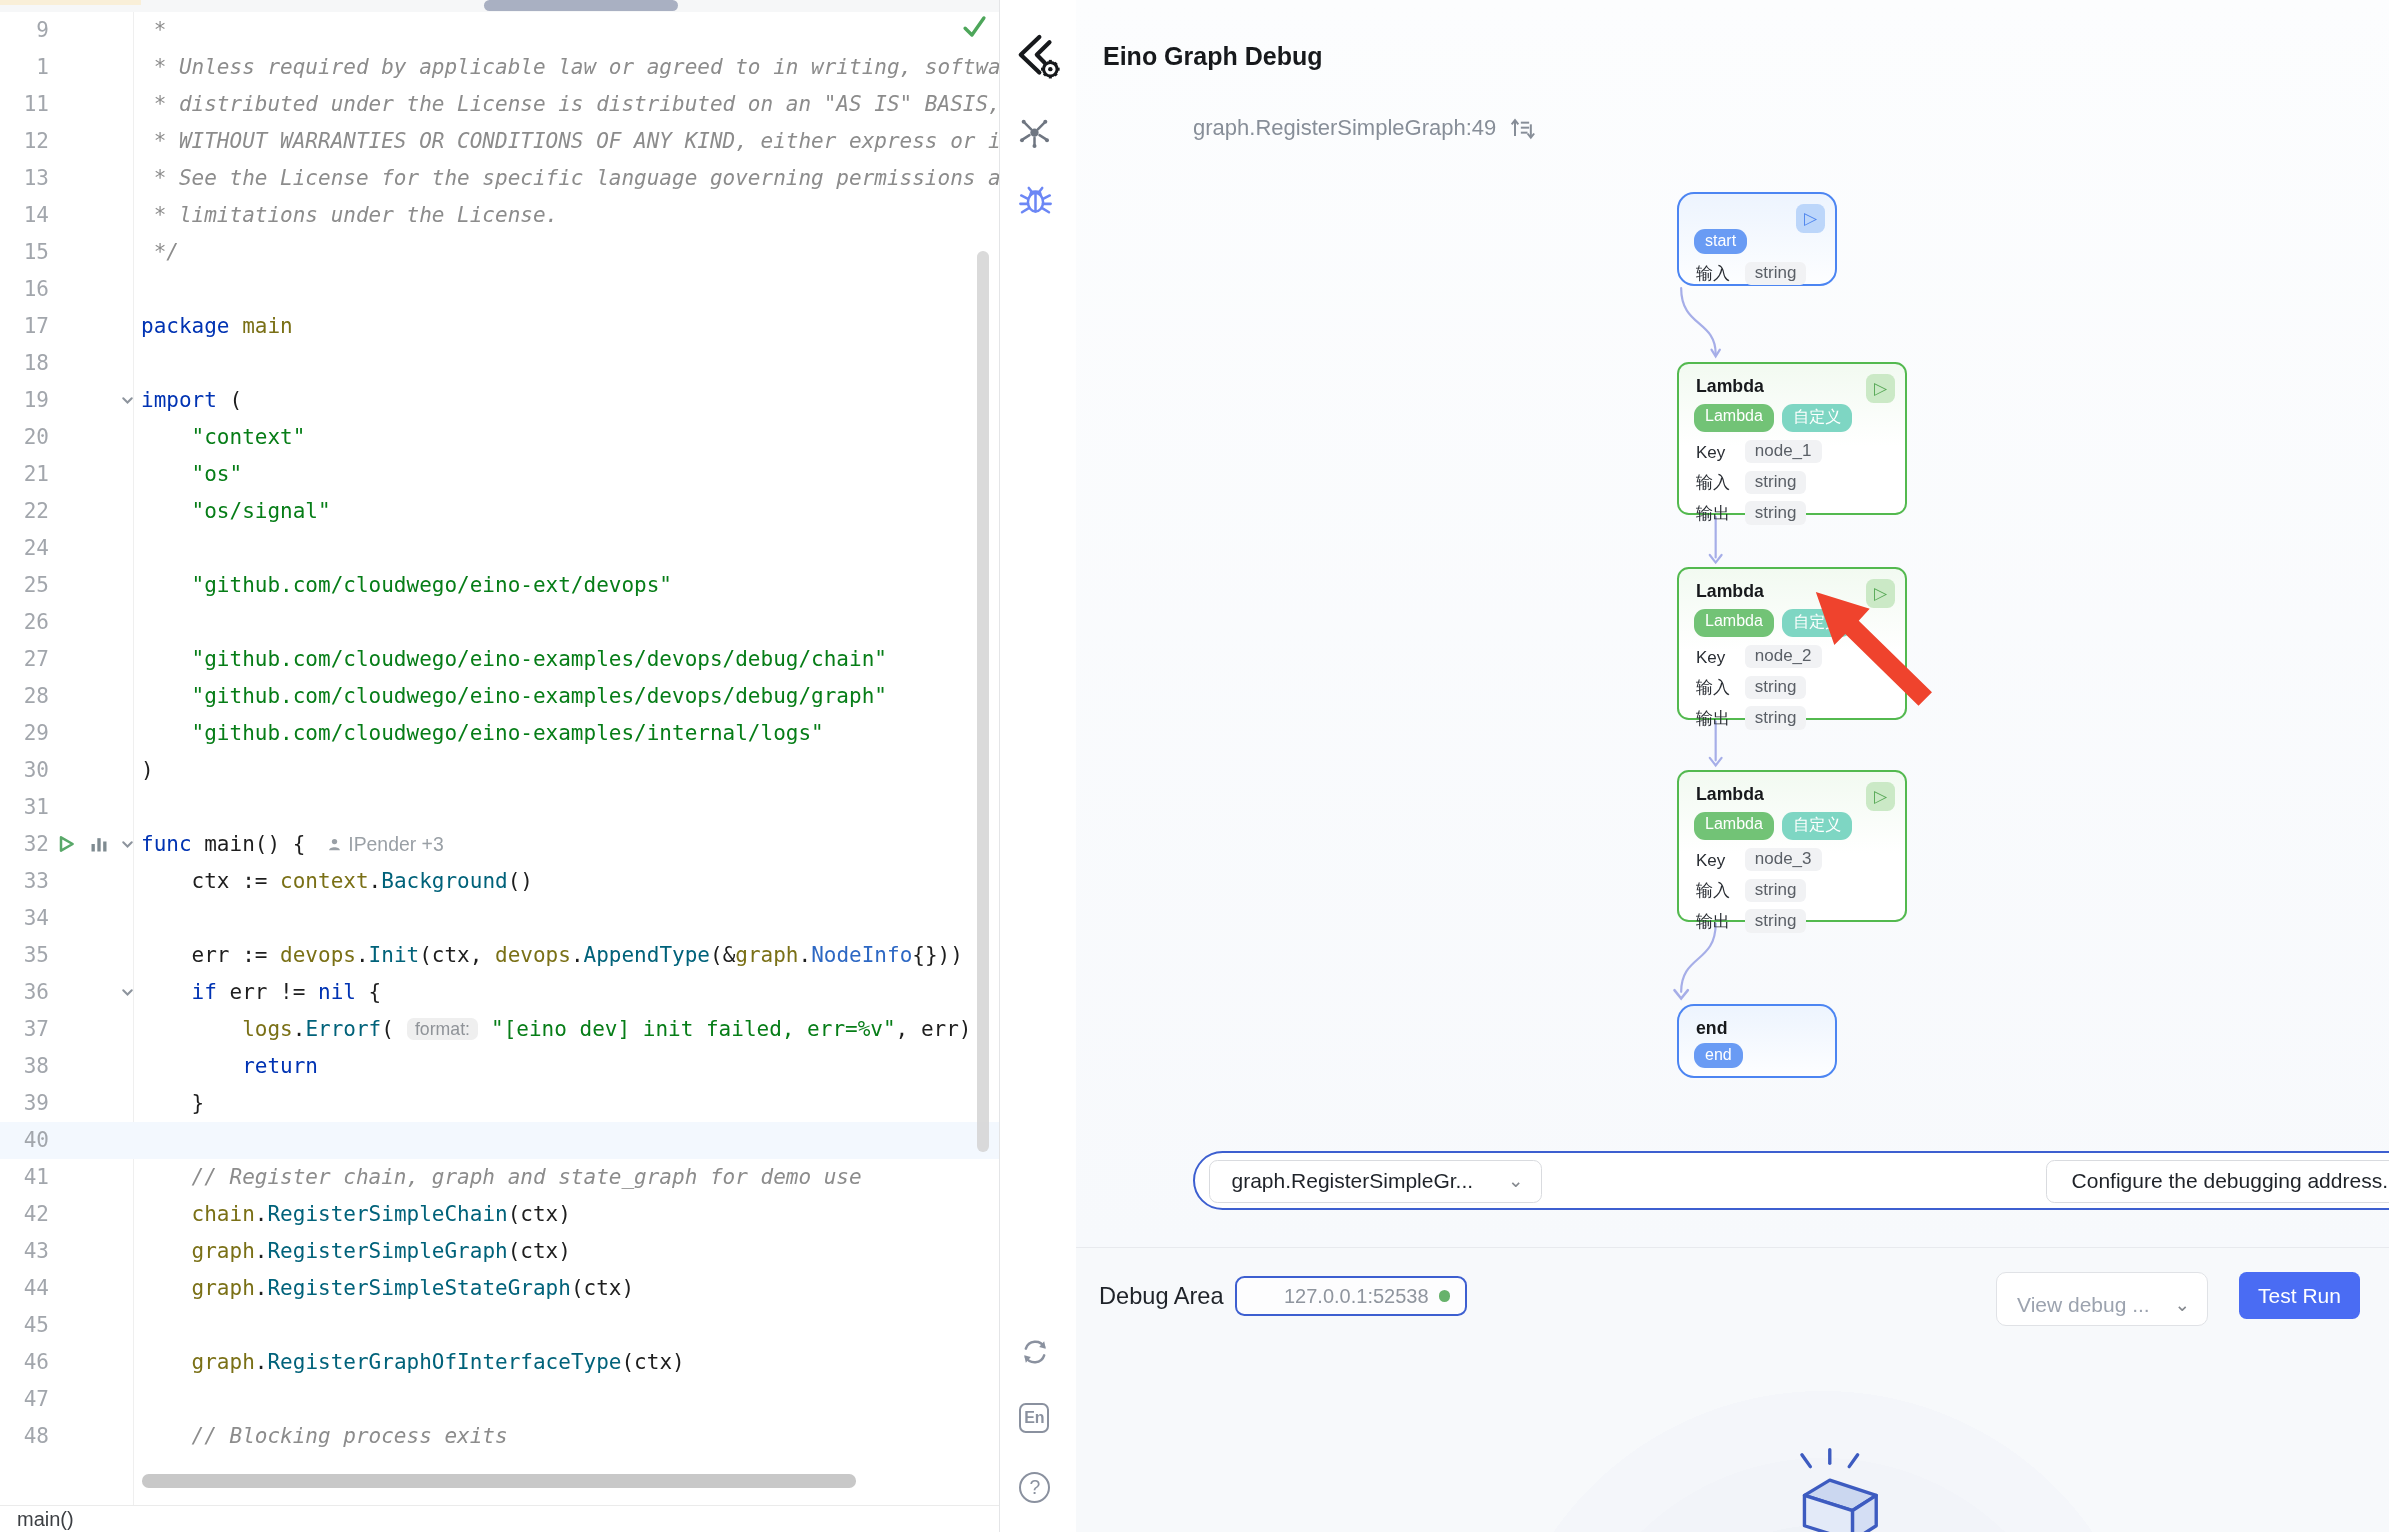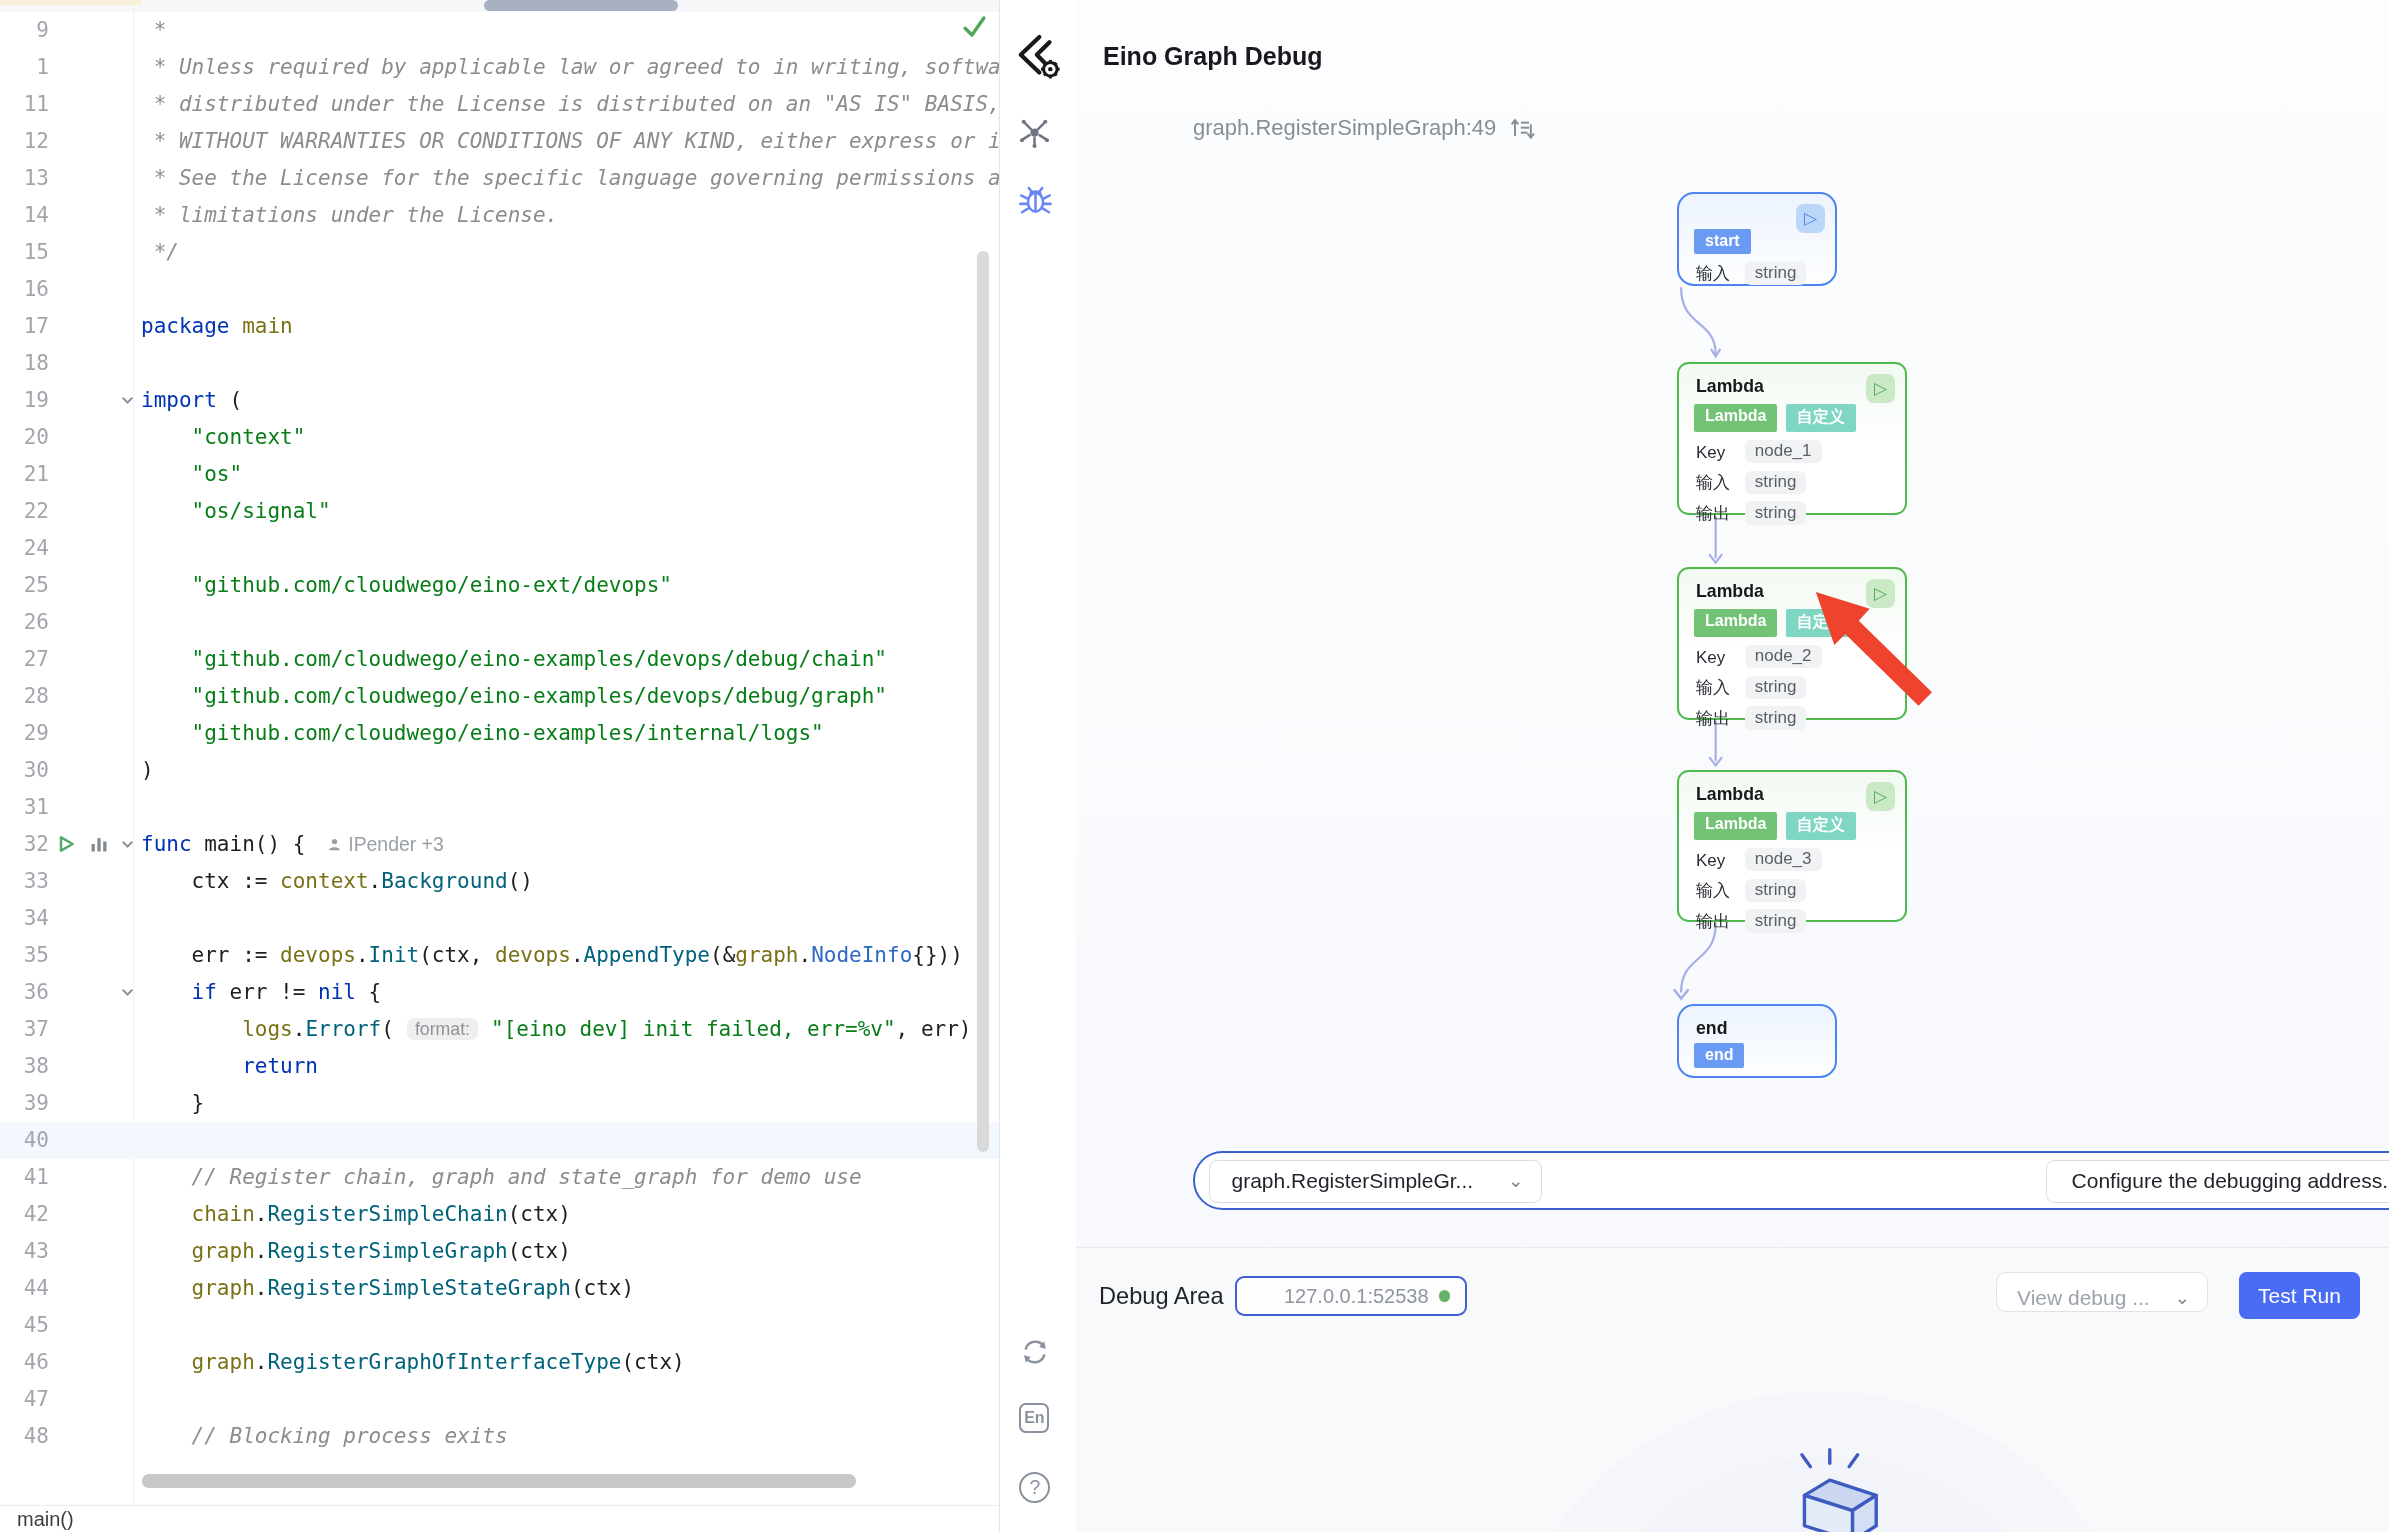--- a/index.html
+++ b/index.html
@@ -70,21 +70,21 @@
   .gnode.blue  { border:2.1px solid var(--accent-blue);
                  background:linear-gradient(#EDF4FE, #FDFEFF); border-radius:17px; }
   .gnode.green { border:2.1px solid var(--node-green);
                  background:linear-gradient(#F2FAF1 , #FFFFFF 55%); }
   .n-play { position:absolute; top:10px; right:10px; width:29px; height:29px; border-radius:7.6px;
             display:flex; align-items:center; justify-content:center; font-size:17px; cursor:pointer; }
   .n-play.blue  { background:#BCD6FA; color:#4F86EE; }
   .n-play.green { background:#CBE9C6; color:#58A957; }
   .n-title { position:absolute; left:17px; top:11.8px; font-size:17.7px; font-weight:bold; color:#17191C; }
   .n-badges { position:absolute; left:15px; display:flex; gap:8.4px; }
-  .badge { color:#fff; font-size:16px; padding:3.4px 11px; border-radius:2px;font-weight:bold; }
+  .badge { color:#fff; font-size:16px; padding:3.4px 11px; border-radius:11px; }
   .badge.b-blue  { background:var(--badge-blue); }
   .badge.b-green { background:var(--badge-green); }
   .badge.b-teal  { background:var(--badge-teal); }
   .n-rows { position:absolute; left:17px; right:11.8px; display:flex; flex-direction:column; gap:5.9px; }
   .n-row { display:flex; align-items:flex-end; gap:11.8px; height:25px; }
   .n-label { color:#2A2E34; font-size:17px; min-width:37px; }
   .n-chip { background:#F1F2F4; color:#5A5F66; font-size:17px; padding:1.7px 10px; border-radius:5.9px; }
 
   #controls-pill { position:absolute; left:117px; top:1151px; width:1238px; height:59px;
                    background:#fff; border:2.1px solid var(--pill-border-blue); border-radius:29.5px; z-index:6; }
@@ -104,21 +104,21 @@
       background:radial-gradient(circle at 747px 471px,
         #ECEFF5 0px, #ECEFF5 126px, #EFF2F7 126px, #EFF2F7 194px,
         #F2F4F9 194px, #F2F4F9 261px, #F4F6FA 261px, #F4F6FA 328px, #F7F9FB 328px);
       overflow:hidden; }
   #debug-label { position:absolute; left:23px; top:35px; font-size:23.6px; color:#1F2329; }
   #addr-pill { position:absolute; left:159px; top:28px; height:40px;
                border:2.1px solid var(--pill-border-blue); border-radius:9.3px; background:#FDFDFE;
                display:flex; align-items:center; gap:10px; padding:0 15px; }
   #addr-pill .addr { font-size:20px; color:#8F959E;margin-left:32px; }
   #addr-dot { width:11.8px; height:11.8px; border-radius:50%; background:var(--dot-green); }
-  #view-select { position:absolute; left:920px; top:24.4px; width:212px; height:40px;
+  #view-select { position:absolute; left:920px; top:24.4px; width:212px; height:54px;
                  border:1.7px solid #E0E2E6; border-radius:10px; background:#fff;
                  display:flex; align-items:center; justify-content:space-between;
                  padding:12px 17px 0 20px; cursor:pointer; }
   #view-select .lbl { font-size:21px; color:#9CA3AF; }
   #testrun-btn { position:absolute; left:1163px; top:24.4px; width:121px; height:47px;
                  background:var(--button-blue); border:none; border-radius:7.6px;
                  color:#fff; font-size:21px; cursor:pointer; }
   #empty-illu { position:absolute; left:682px; top:200px; }
 
   .chev { color:#85898F; font-size:18.5px; line-height:8.4px; }

